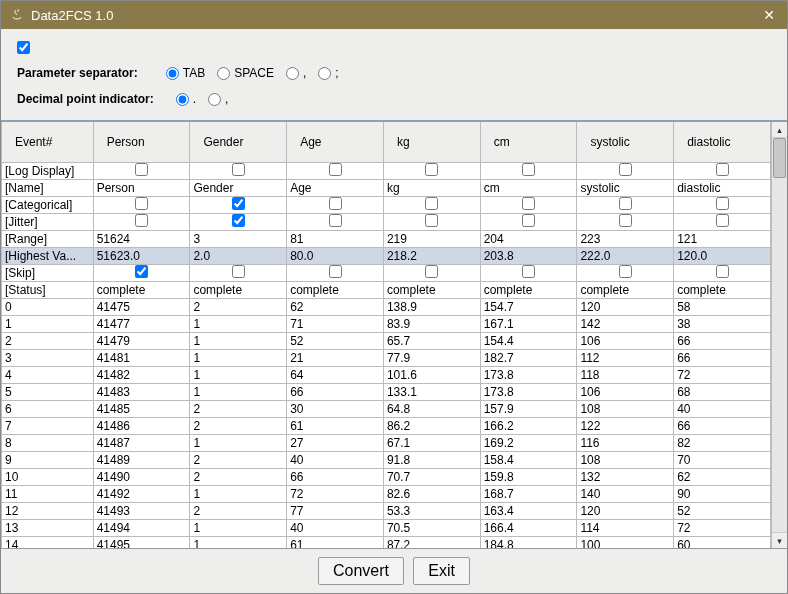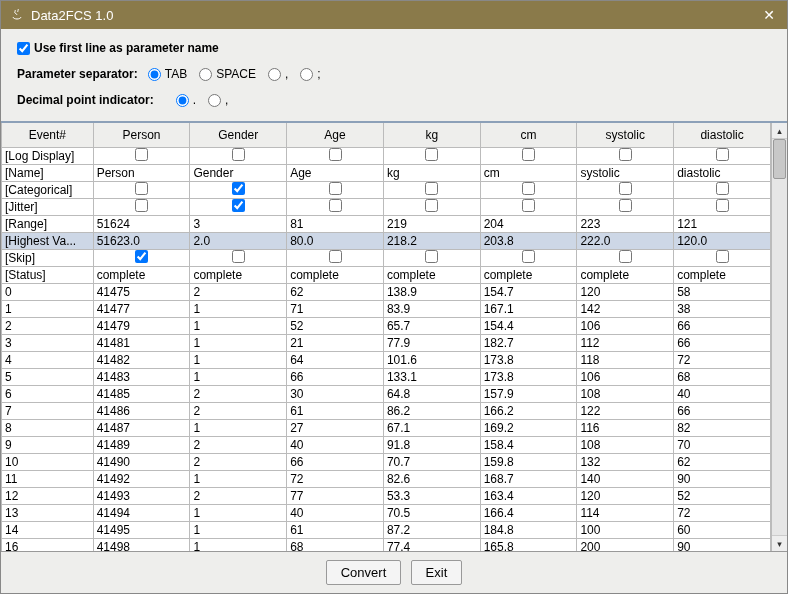--- a/index.html
+++ b/index.html
@@ -82,24 +82,23 @@
     padding: 1px 3px;
     text-align: left;
     font-size: 12px;
     height: 17px;
     overflow: hidden;
     white-space: nowrap;
   }
   th {
     background: #eeeeec;
     font-weight: normal;
-    text-align: center;
     border-top: none;
     height: 20px;
-    padding: 5px;
+    padding: 13px;
   }
   tr.highlight td {
     background: #cdd7e6;
   }
   td.center-check { text-align: center; padding: 0; }
   td.center-check input { margin: 0; }
   .vscrollbar {
     width: 16px;
     background: #e6e6e6;
     border-left: 1px solid #bbb;
@@ -134,21 +133,21 @@
     border-radius: 2px;
   }
   .button-bar {
     padding: 8px;
     text-align: center;
     background: #eeeeec;
   }
   .button-bar button {
     padding: 4px 14px;
     margin: 0 3px;
-    font-size: 13px;
+    font-size: 16px;
     background: #f4f4f4;
     border: 1px solid #999;
     border-radius: 2px;
     cursor: pointer;
   }
   col.c0 { width: 72px; }
   col.cx { width: 76px; }
 </style>
 </head>
 <body>
@@ -160,24 +159,23 @@
           <path d="M3 9c0 1 2 2 4 2s4-1 4-2M5 2c1 1-1 2 0 3s2 1 2 2M8 1c1 1-1 2 0 3" stroke="#fff" stroke-width="1" fill="none"></path>
         </svg>
     </span>
     <span class="title-text">Data2FCS 1.0</span>
     <span class="close-btn">✕</span>
   </div>
 
   <div class="options-panel">
     <div class="options-row">
       <input type="checkbox" checked="" style="">
-      <label class="bold">Use first line as parameter name</label>
     </div>
     <div class="options-row">
-      <label class="bold" style="margin-right:10px">Parameter separator:</label>
+      <label class="bold" style="margin-right:28px">Parameter separator:</label>
       <input type="radio" name="sep" checked="" style="">
         <span class="rlabel">TAB</span>
       <input type="radio" name="sep" style="">
         <span class="rlabel">SPACE</span>
       <input type="radio" name="sep" style="">
         <span class="rlabel">,</span>
       <input type="radio" name="sep" style="">
         <span class="rlabel">;</span>
     </div>
     <div class="options-row">

